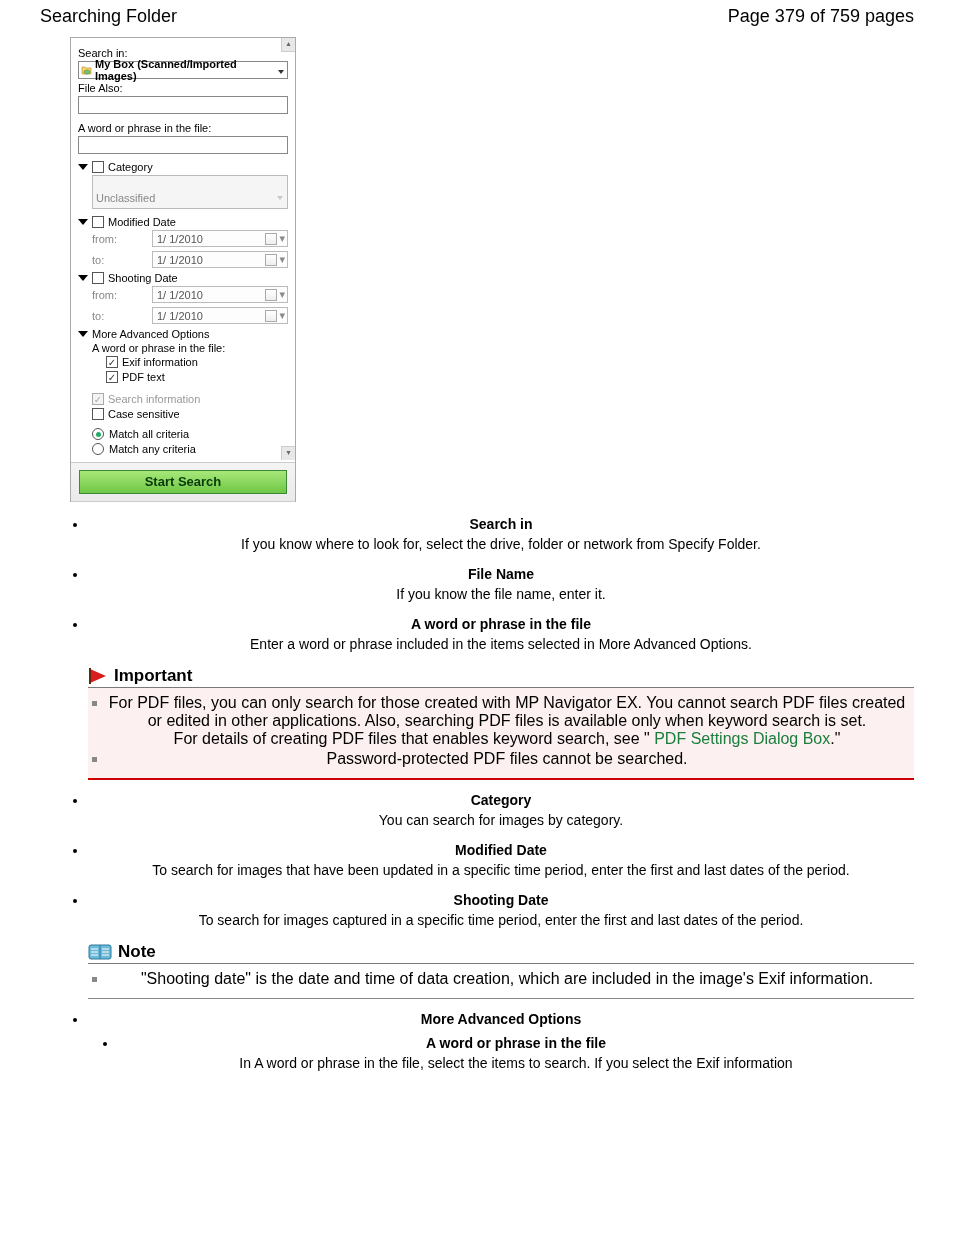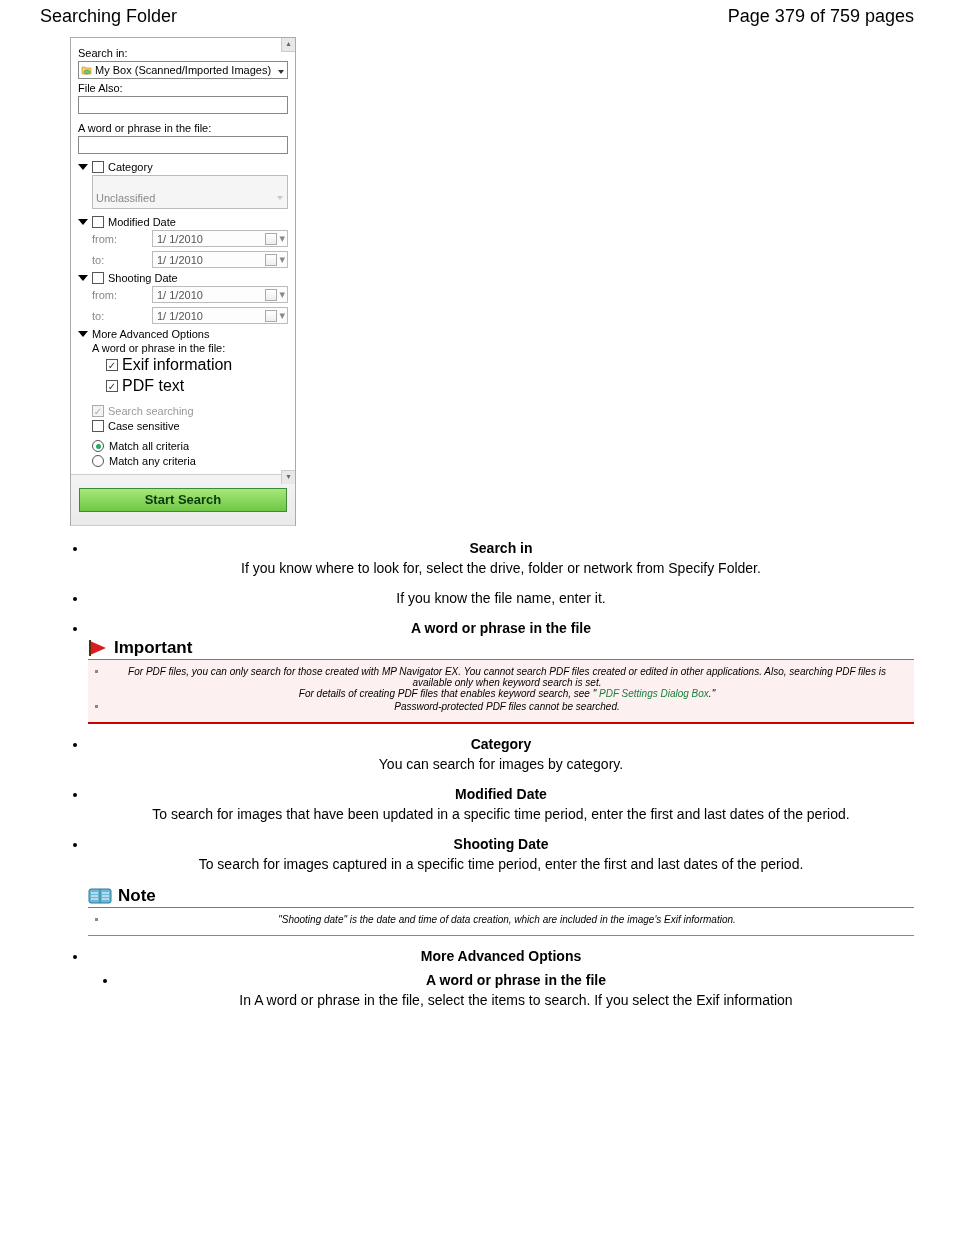--- a/index.html
+++ b/index.html
@@ -51,20 +51,21 @@
   .ss-combo {
     width: 100%;
     height: 18px;
     border: 1px solid #888;
     background: #fff;
     font-size: 11px;
     display: flex;
     align-items: center;
     justify-content: center;
     padding: 0 2px 0 2px;
+    font-weight: bold;
   }
   .ss-combo-icon {
     width: 12px; height: 12px;
     display: inline-block;
     vertical-align: middle;
   }
   .ss-combo-text { flex: 1; font-size: 11px; padding-left: 2px;}
   .ss-chev {
     width: 8px; height: 8px; display:inline-block;
   }
@@ -139,37 +140,37 @@
   }
   .ss-date-val { flex:1; text-align:left; color:#555;}
   .ss-cal-icon {
     width:12px;height:12px;
     border:1px solid #aaa;
     margin-left:3px;
     background: linear-gradient(#fff,#eee);
   }
   .ss-date-chev { margin-left:2px; color:#888;}
   .ss-indent { margin-left: 14px; font-size:11px; margin-top:2px;}
-  .ss-indent2 { margin-left: 28px; font-size:16px; }
+  .ss-indent2 { margin-left: 28px; font-size:11px; }
   .ss-opt-row {
     display:flex;
     align-items:center;
     font-size:11px;
     margin:3px 0 3px 14px;
   }
   .ss-radio {
     width:12px;height:12px;border:1px solid #555;border-radius:50%;
     margin-right:5px;display:flex;align-items:center;justify-content:center;
   }
   .ss-radio.checked::after{content:"";width:5px;height:5px;border-radius:50%;background:#2a6;}
   .ss-btn-bar {
     background: linear-gradient(#f4f4f4,#eaeaea);
     border-top:1px solid #ccc;
     border-bottom:1px solid #ccc;
-    padding: 13px 8px;
+    padding: 7px 8px;
     display:flex;
     justify-content:flex-start;
   }
   .ss-start {
     flex:1;
     height:24px;
     border:1px solid #3a8a3a;
     background: linear-gradient(#a8e87a,#6ec745);
     color:#0a3a0a;
     font-weight:bold;
@@ -241,23 +242,22 @@
     border-bottom:1px solid #888;
     padding:6px 8px 8px 8px;
   }
   .callout-body ul {
     margin:0 0 0 12px;
     padding:0;
   }
   .callout-body li {
     list-style: square;
     color:#888;
-    font-size:10px;
+    font-size:16px;
     margin-bottom:2px;
-    font-style:italic;
   }
   .callout-body li span { color:#000; }
   a.link { color:#1a7e3c; text-decoration:none; }
   .flag-icon {
     width:22px;height:18px;margin-right:4px;
   }
   .note-icon {
     width:26px;height:18px;margin-right:4px;
   }
   ul.sub-list {
@@ -381,21 +381,21 @@
         <div class="ss-cb checked"></div>
         <span>Exif information</span>
       </div>
       <div class="ss-indent2" style="display:flex;align-items:center;margin-top:3px">
         <div class="ss-cb checked"></div>
         <span>PDF text</span>
       </div>
 
       <div class="ss-opt-row" style="margin-top:10px;color:#999">
         <div class="ss-cb checked disabled"></div>
-        <span>Search searching</span>
+        <span>Search information</span>
       </div>
       <div class="ss-opt-row">
         <div class="ss-cb"></div>
         <span>Case sensitive</span>
       </div>
       <div class="ss-opt-row" style="margin-top:8px">
         <div class="ss-radio checked"></div>
         <span>Match all criteria</span>
       </div>
       <div class="ss-opt-row">
@@ -408,24 +408,26 @@
       <div class="ss-start">Start Search</div>
     </div>
   </div>
 
   <ul class="doc-list">
     <li>
       <div class="term">Search in</div>
       <div class="desc">If you know where to look for, select the drive, folder or network from Specify Folder.</div>
     </li>
     <li>
+      <div class="term">File Name</div>
       <div class="desc">If you know the file name, enter it.</div>
     </li>
     <li>
       <div class="term">A word or phrase in the file</div>
+      <div class="desc">Enter a word or phrase included in the items selected in More Advanced Options.</div>
 
       <div class="callout callout-important">
         <div class="callout-hd">
           <span class="flag-icon">
             <svg viewBox="0 0 22 18">
                 <path d="M2 2 L18 9 L2 16 Z" fill="#d81e1e"></path>
                 <rect x="1" y="1" width="2" height="16" fill="#5a2a0a"></rect>
               </svg>
           </span>
           <span>Important</span>

